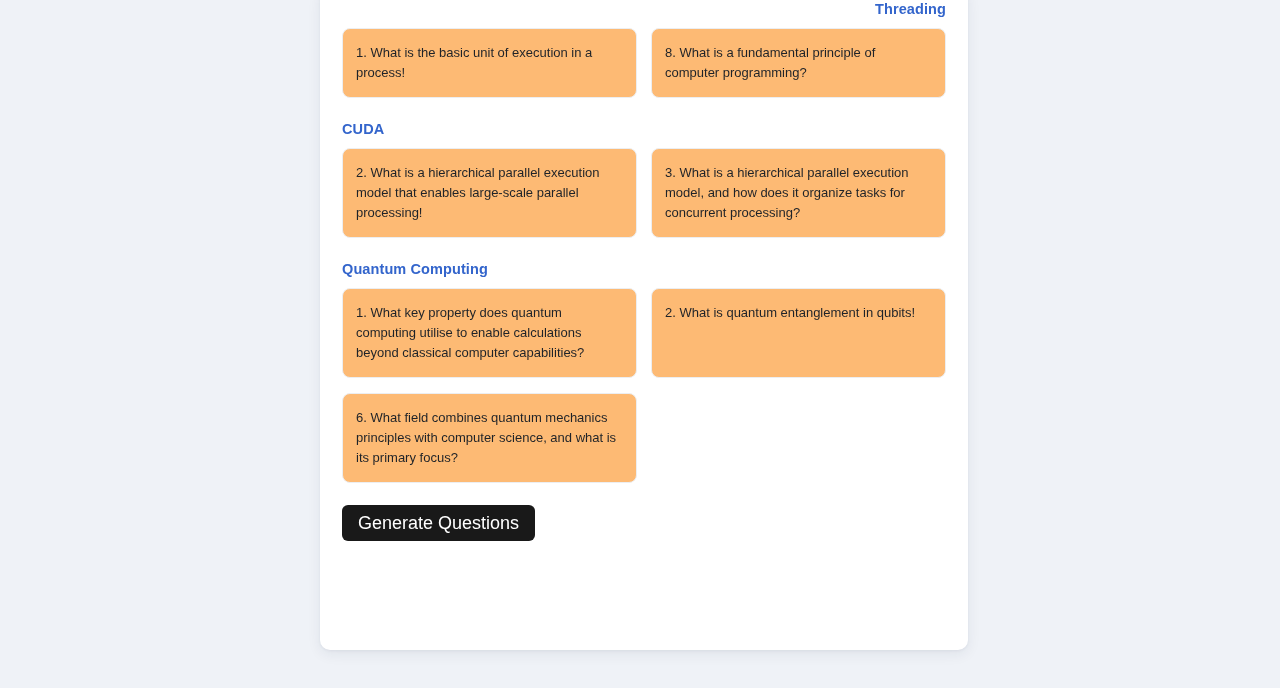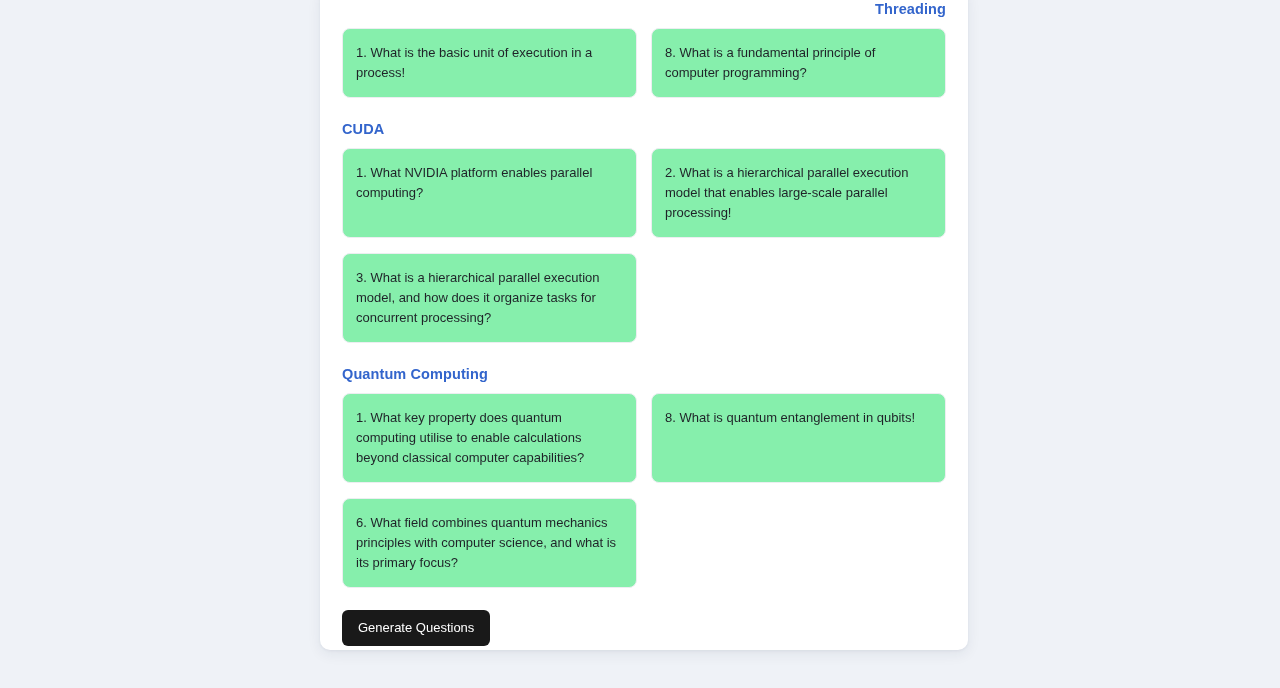--- a/index.html
+++ b/index.html
@@ -61,21 +61,21 @@
 
   
   .q-grid {
     display: grid;
     grid-template-columns: 1fr 1fr;
     column-gap: 14px;
     row-gap: 15px;
   }
 
   .q-card {
-    background: #86efac;
+    background: #fdba74;
     border: 1px solid #eceef1;
     border-radius: 8px;
     padding: 14px 16px 14px 13px;
     box-sizing: border-box;
     font-size: 13px;
     line-height: 20px;
     color: #1f2328;
     min-height: 68px;
   }
 
@@ -86,21 +86,21 @@
     margin-top: 19px;
     padding-bottom: 18px;
   }
 
   .btn {
     background: #191919;
     color: #ffffff;
     border: none;
     border-radius: 6px;
     font-family: "Liberation Sans", sans-serif;
-    font-size: 13px;
+    font-size: 18px;
     line-height: 16px;
     padding: 10px 16px;
     cursor: pointer;
     white-space: nowrap;
   }
 </style>
 </head>
 <body>
 
 <div class="page">
@@ -111,31 +111,30 @@
         <h2 class="topic-title">Threading</h2>
         <div class="q-grid">
           <div class="q-card">1. What is the basic unit of execution in a process!</div>
           <div class="q-card">8. What is a fundamental principle of computer programming?</div>
         </div>
       </section>
 
       <section class="topic">
         <h2 class="topic-title">CUDA</h2>
         <div class="q-grid">
-          <div class="q-card">1. What NVIDIA platform enables parallel computing?</div>
           <div class="q-card">2. What is a hierarchical parallel execution model that enables large-scale parallel processing!</div>
           <div class="q-card">3. What is a hierarchical parallel execution model, and how does it organize tasks for concurrent processing?</div>
         </div>
       </section>
 
       <section class="topic">
         <h2 class="topic-title">Quantum Computing</h2>
         <div class="q-grid">
           <div class="q-card">1. What key property does quantum computing utilise to enable calculations beyond classical computer capabilities?</div>
-          <div class="q-card">8. What is quantum entanglement in qubits!</div>
+          <div class="q-card">2. What is quantum entanglement in qubits!</div>
           <div class="q-card">6. What field combines quantum mechanics principles with computer science, and what is its primary focus?</div>
         </div>
       </section>
 
       <div class="actions">
         <button class="btn">Generate Questions</button>
       </div>
 
     </div>
   </div>

